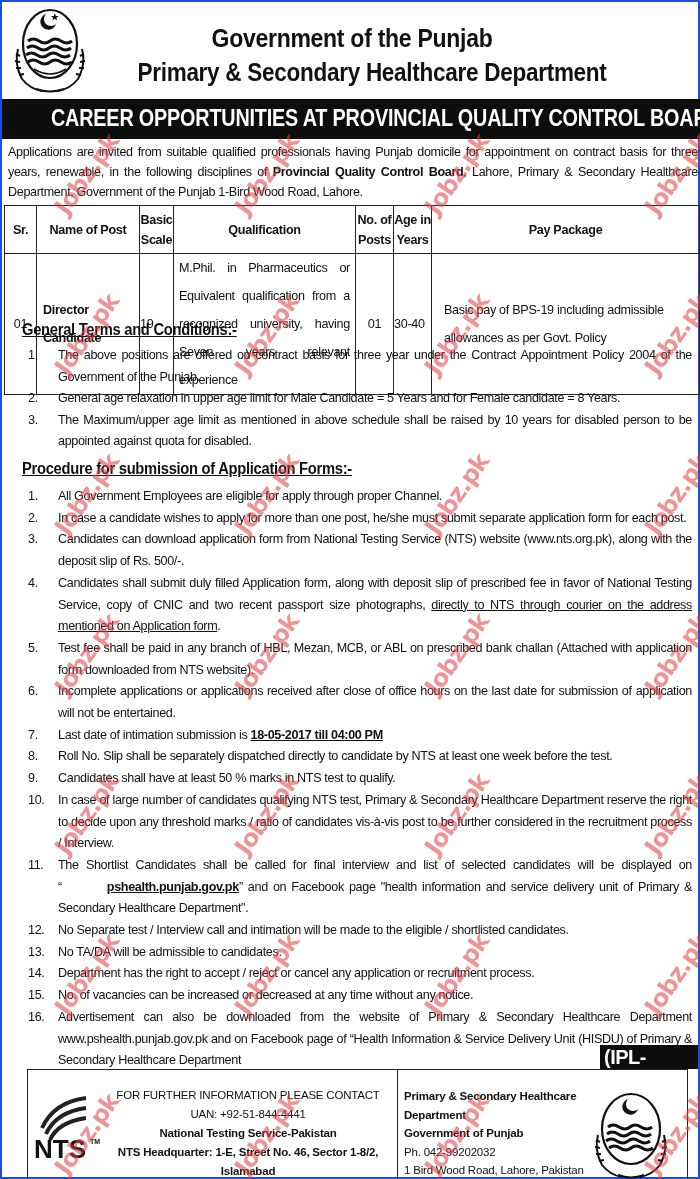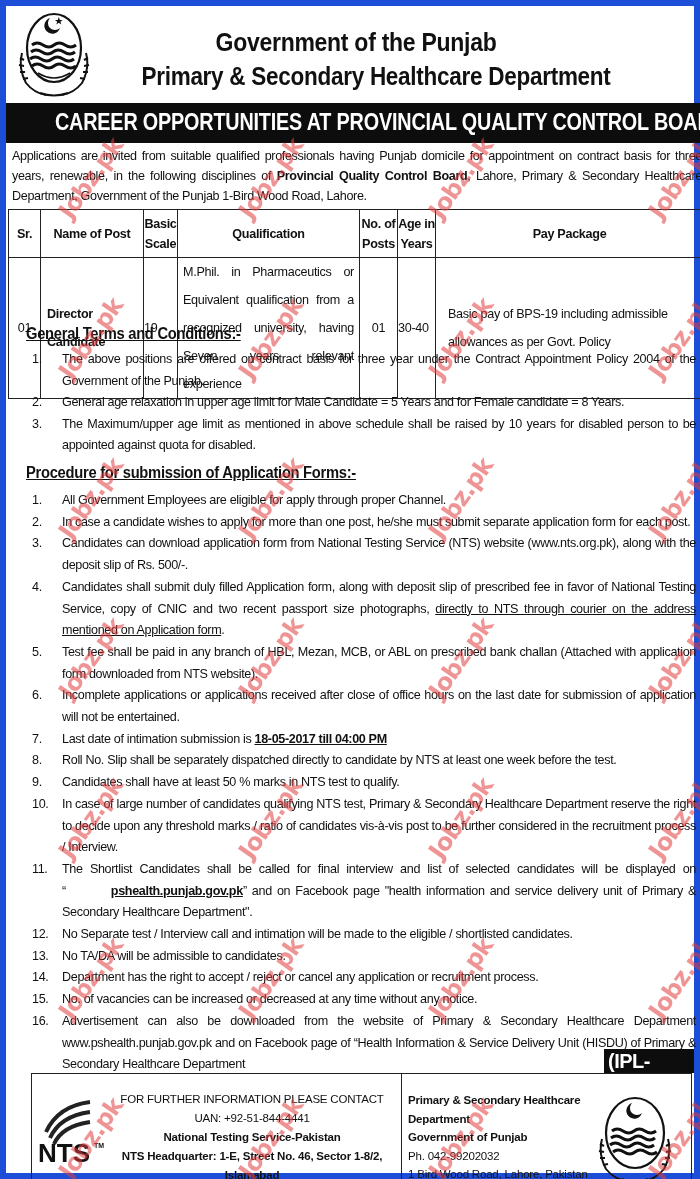--- a/index.html
+++ b/index.html
@@ -1,19 +1,19 @@
 <!DOCTYPE html>
 <html><head>
   <meta charset="utf-8">
   <style>
     * { box-sizing: border-box; margin: 0; padding: 0; }
     html, body { width: 700px; height: 1179px; background: #ffffff; overflow: hidden; }
     body { font-family: "Liberation Sans", sans-serif; color: #111; position: relative; }
 
-    .page { position: absolute; left: 0; top: 0; width: 700px; height: 1179px; border: 6px solid #1d4ed8; }
+    .page { position: absolute; left: 0; top: 0; width: 700px; height: 1179px; border: 2px solid #1d4ed8; }
 
     
     .header { position: absolute; left: 0; top: 0; width: 700px; height: 97px; }
     .logo-top { position: absolute; left: 8px; top: 2px; width: 76px; height: 92px; }
     .title1 { position: absolute; left: 160px; top: 22px; width: 380px; text-align: center; font-size: 25px; font-weight: bold; letter-spacing: -0.3px; transform: scaleX(0.92); transform-origin: center; }
     .title2 { position: absolute; left: 70px; top: 56px; width: 600px; text-align: center; font-size: 25px; font-weight: bold; letter-spacing: -0.3px; transform: scaleX(0.9); transform-origin: center; }
 
     .banner { position: absolute; left: 0; top: 97px; width: 700px; height: 40px; background: #0d0d0d; color: #fff; }
     .banner span { position: absolute; left: 0; top: 6px; width: 700px; text-align: center; font-size: 23px; font-weight: bold; letter-spacing: -0.2px; transform: scaleX(0.86); transform-origin: center; white-space: nowrap; }
 

